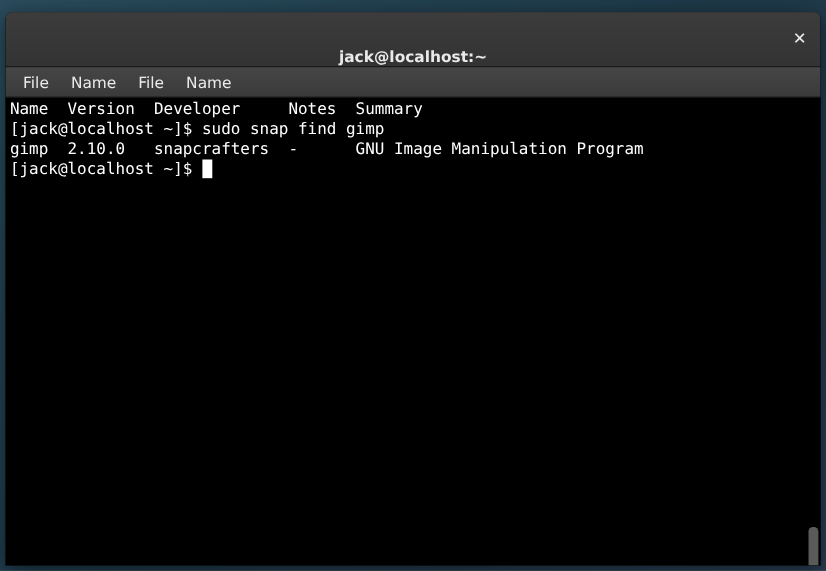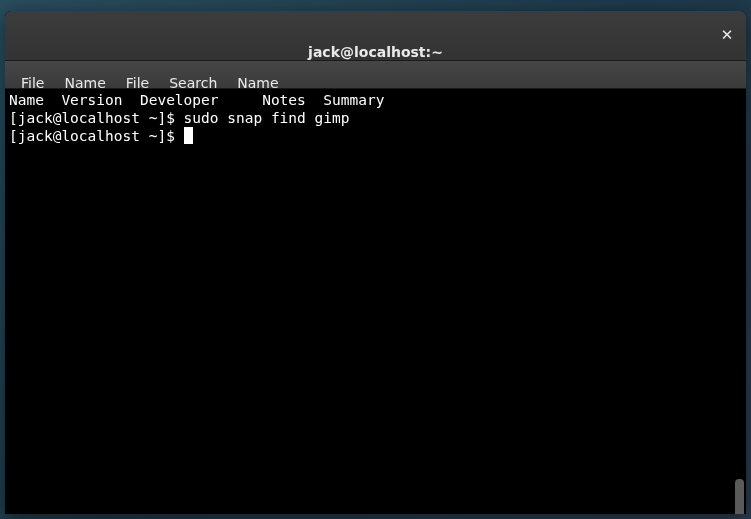--- a/index.html
+++ b/index.html
@@ -54,22 +54,22 @@
       display: flex;
       align-items: center;
       justify-content: center;
       cursor: pointer;
       line-height: 1;
     }
     .menubar {
       height: 28px;
       background: linear-gradient(to bottom, #464646 0%, #3a3a3a 100%);
       display: flex;
-      align-items: flex-start;
-      padding: 10px 6px;
+      align-items: flex-end;
+      padding: 0 6px;
       border-bottom: 1px solid #1a1a1a;
     }
     .menu-item {
       color: #eaeaea;
       font-size: 14px;
       padding: 4px 10px;
       cursor: pointer;
     }
     .terminal-body {
       flex: 1;
@@ -113,20 +113,19 @@
   <div class="titlebar">
     <span class="titlebar-title">jack@localhost:~</span>
     <div class="close-btn">
       <span>✕</span>
     </div>
   </div>
   <div class="menubar">
     <div class="menu-item">File</div>
     <div class="menu-item">Name</div>
     <div class="menu-item">File</div>
-    <div class="menu-item">Search</div>
     <div class="menu-item">Name</div>
   </div>
   <div class="terminal-body">
-    <div class="terminal-content"><span class="terminal-line">Name  Version  Developer     Notes  Summary</span><span class="terminal-line">[jack@localhost ~]$ sudo snap find gimp</span><span class="terminal-line"><span>[jack@localhost ~]$ </span><span class="cursor"></span></span></div>
+    <div class="terminal-content"><span class="terminal-line">Name  Version  Developer     Notes  Summary</span><span class="terminal-line">[jack@localhost ~]$ sudo snap find gimp</span><span class="terminal-line">gimp  2.10.0   snapcrafters  -      GNU Image Manipulation Program</span><span class="terminal-line"><span>[jack@localhost ~]$ </span><span class="cursor"></span></span></div>
     <div class="scrollbar"></div>
   </div>
 </div>
 
 </body></html>

